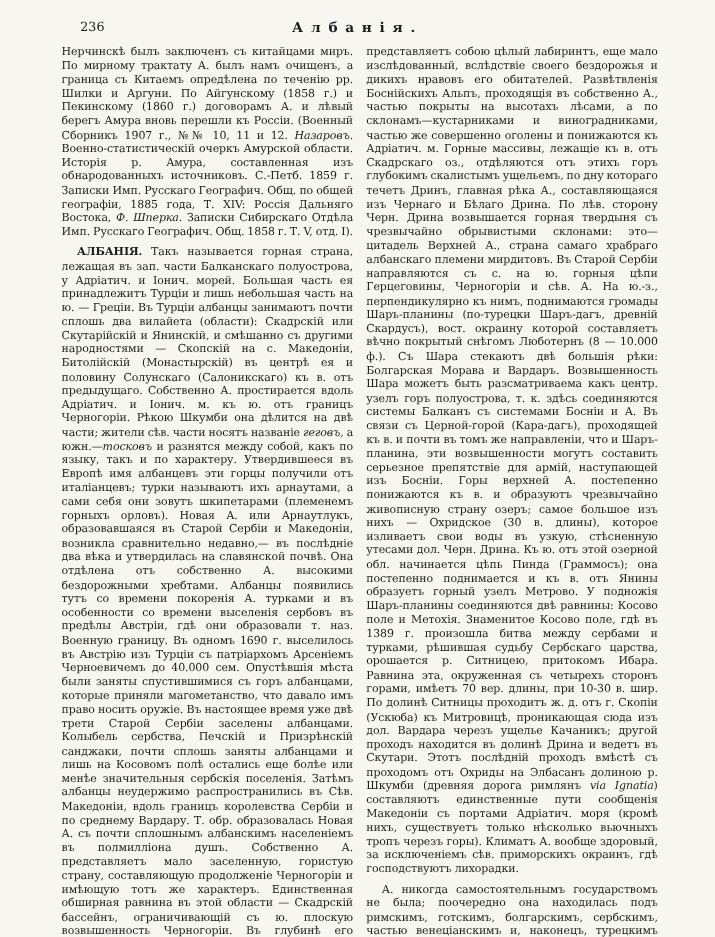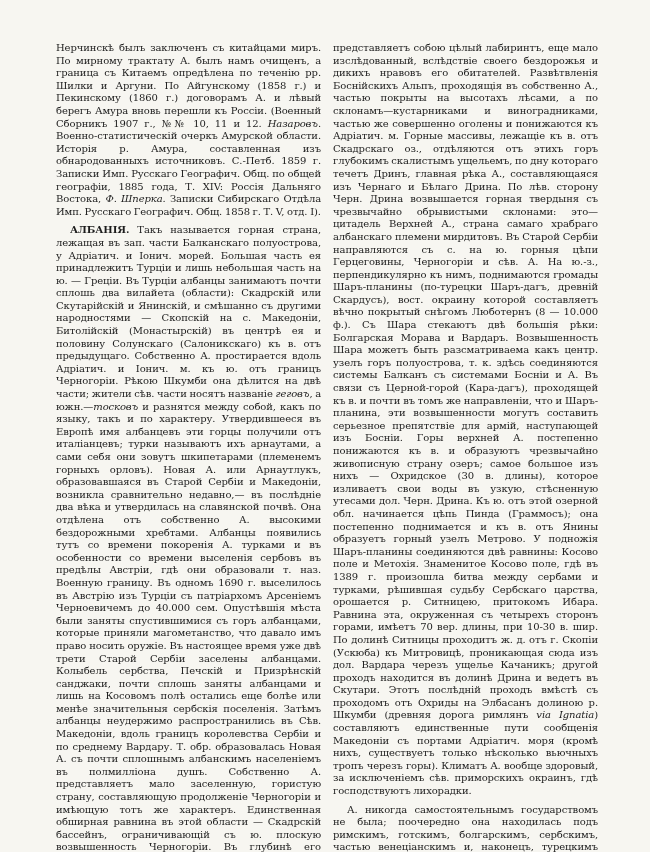--- a/index.html
+++ b/index.html
@@ -72,20 +72,24 @@
     font-weight: bold;
   }
   .ital {
     font-style: italic;
   }
 </style>
 </head>
 <body style="--paper: #f7f6f1; --ink: #1c1c1c;">
 
 <div class="page">
+  <div class="pagehead">
+    <span class="page-number">236</span>
+    <span class="running-title">Албанія.</span>
+  </div>
   <div class="columns">
     <div class="col">
         <p class="para"><span>Нерчинскѣ былъ заключенъ съ китайцами миръ. По мирному трактату А. былъ намъ очищенъ, а граница съ Китаемъ опредѣлена по теченію рр. Шилки и Аргуни. По Айгунскому (1858 г.) и Пекинскому (1860 г.) договорамъ А. и лѣвый берегъ Амура вновь перешли къ Россіи. (Военный Сборникъ 1907 г., №№ 10, 11 и 12. </span><span class="ital">Назаровъ</span><span>. Военно-статистическій очеркъ Амурской области. Исторія р. Амура, составленная изъ обнародованныхъ источниковъ. С.-Петб. 1859 г. Записки Имп. Русскаго Географич. Общ. по общей географіи, 1885 года, Т. XIV: Россія Дальняго Востока, </span><span class="ital">Ф. Шперка</span><span>. Записки Сибирскаго Отдѣла Имп. Русскаго Географич. Общ. 1858 г. Т. V, отд. I).</span></p>
         <p class="para indent gap"><span class="lead-bold">АЛБАНІЯ.</span><span> Такъ называется горная страна, лежащая въ зап. части Балканскаго полуострова, у Адріатич. и Іонич. морей. Большая часть ея принадлежитъ Турціи и лишь небольшая часть на ю. — Греціи. Въ Турціи албанцы занимаютъ почти сплошь два вилайета (области): Скадрскій или Скутарійскій и Янинскій, и смѣшанно съ другими народностями — Скопскій на с. Македоніи, Битолійскій (Монастырскій) въ центрѣ ея и половину Солунскаго (Салоникскаго) къ в. отъ предыдущаго. Собственно А. простирается вдоль Адріатич. и Іонич. м. къ ю. отъ границъ Черногоріи. Рѣкою Шкумби она дѣлится на двѣ части; жители сѣв. части носятъ названіе </span><span class="ital">геговъ</span><span>, а южн.—</span><span class="ital">тосковъ</span><span> и разнятся между собой, какъ по языку, такъ и по характеру. Утвердившееся въ Европѣ имя албанцевъ эти горцы получили отъ италіанцевъ; турки называютъ ихъ арнаутами, а сами себя они зовутъ шкипетарами (племенемъ горныхъ орловъ). Новая А. или Арнаутлукъ, образовавшаяся въ Старой Сербіи и Македоніи, возникла сравнительно недавно,— въ послѣдніе два вѣка и утвердилась на славянской почвѣ. Она отдѣлена отъ собственно А. высокими бездорожными хребтами. Албанцы появились тутъ со времени покоренія А. турками и въ особенности со времени выселенія сербовъ въ предѣлы Австріи, гдѣ они образовали т. наз. Военную границу. Въ одномъ 1690 г. выселилось въ Австрію изъ Турціи съ патріархомъ Арсеніемъ Черноевичемъ до 40.000 сем. Опустѣвшія мѣста были заняты спустившимися съ горъ албанцами, которые приняли магометанство, что давало имъ право носить оружіе. Въ настоящее время уже двѣ трети Старой Сербіи заселены албанцами. Колыбель сербства, Печскій и Призрѣнскій санджаки, почти сплошь заняты албанцами и лишь на Косовомъ полѣ остались еще болѣе или менѣе значительныя сербскія поселенія. Затѣмъ албанцы неудержимо распространились въ Сѣв. Македоніи, вдоль границъ королевства Сербіи и по среднему Вардару. Т. обр. образовалась Новая А. съ почти сплошнымъ албанскимъ населеніемъ въ полмилліона душъ. Собственно А. представляетъ мало заселенную, гористую страну, составляющую продолженіе Черногоріи и имѣющую тотъ же характеръ. Единственная обширная равнина въ этой области — Скадрскій бассейнъ, ограничивающій съ ю. плоскую возвышенность Черногоріи. Въ глубинѣ его лежитъ обширное озеро Скадрско-блато, одна часть котораго принадлежитъ Черногоріи, а другая—Турція; стокомъ для озера къ морю служитъ р. Бояна. А. горная система</span></p>
       </div>
     <div class="col">
         <p class="para"><span>представляетъ собою цѣлый лабиринтъ, еще мало изслѣдованный, вслѣдствіе своего бездорожья и дикихъ нравовъ его обитателей. Развѣтвленія Боснійскихъ Альпъ, проходящія въ собственно А., частью покрыты на высотахъ лѣсами, а по склонамъ—кустарниками и виноградниками, частью же совершенно оголены и понижаются къ Адріатич. м. Горные массивы, лежащіе къ в. отъ Скадрскаго оз., отдѣляются отъ этихъ горъ глубокимъ скалистымъ ущельемъ, по дну котораго течетъ Дринъ, главная рѣка А., составляющаяся изъ Чернаго и Бѣлаго Дрина. По лѣв. сторону Черн. Дрина возвышается горная твердыня съ чрезвычайно обрывистыми склонами: это—цитадель Верхней А., страна самаго храбраго албанскаго племени мирдитовъ. Въ Старой Сербіи направляются съ с. на ю. горныя цѣпи Герцеговины, Черногоріи и сѣв. А. На ю.-з., перпендикулярно къ нимъ, поднимаются громады Шаръ-планины (по-турецки Шаръ-дагъ, древній Скардусъ), вост. окраину которой составляетъ вѣчно покрытый снѣгомъ Люботернъ (8 — 10.000 ф.). Съ Шара стекаютъ двѣ большія рѣки: Болгарская Морава и Вардаръ. Возвышенность Шара можетъ быть разсматриваема какъ центр. узелъ горъ полуострова, т. к. здѣсь соединяются системы Балканъ съ системами Босніи и А. Въ связи съ Церной-горой (Кара-дагъ), проходящей къ в. и почти въ томъ же направленіи, что и Шаръ-планина, эти возвышенности могутъ составить серьезное препятствіе для армій, наступающей изъ Босніи. Горы верхней А. постепенно понижаются къ в. и образуютъ чрезвычайно живописную страну озеръ; самое большое изъ нихъ — Охридское (30 в. длины), которое изливаетъ свои воды въ узкую, стѣсненную утесами дол. Черн. Дрина. Къ ю. отъ этой озерной обл. начинается цѣпь Пинда (Граммосъ); она постепенно поднимается и къ в. отъ Янины образуетъ горный узелъ Метрово. У подножія Шаръ-планины соединяются двѣ равнины: Косово поле и Метохія. Знаменитое Косово поле, гдѣ въ 1389 г. произошла битва между сербами и турками, рѣшившая судьбу Сербскаго царства, орошается р. Ситницею, притокомъ Ибара. Равнина эта, окруженная съ четырехъ сторонъ горами, имѣетъ 70 вер. длины, при 10-30 в. шир. По долинѣ Ситницы проходитъ ж. д. отъ г. Скопіи (Ускюба) къ Митровицѣ, проникающая сюда изъ дол. Вардара черезъ ущелье Качаникъ; другой проходъ находится въ долинѣ Дрина и ведетъ въ Скутари. Этотъ послѣдній проходъ вмѣстѣ съ проходомъ отъ Охриды на Элбасанъ долиною р. Шкумби (древняя дорога римлянъ </span><span class="ital">via Ignatia</span><span>) составляютъ единственные пути сообщенія Македоніи съ портами Адріатич. моря (кромѣ нихъ, существуетъ только нѣсколько вьючныхъ тропъ черезъ горы). Климатъ А. вообще здоровый, за исключеніемъ сѣв. приморскихъ окраинъ, гдѣ господствуютъ лихорадки.</span></p>
         <p class="para indent gap"><span>А. никогда самостоятельнымъ государствомъ не была; поочередно она находилась подъ римскимъ, готскимъ, болгарскимъ, сербскимъ, частью венеціанскимъ и, наконецъ, турецкимъ владычествомъ. Издавна албанцы пользовались репутаціей храбрыхъ и вѣрныхъ воиновъ, а потому разныя владѣтельныя лица охотно нанимали ихъ для усиленія своихъ войскъ или въ тѣлохранители. Они и до сихъ поръ извѣстны всюду въ Турціи какъ</span></p>
       </div>
   </div>

